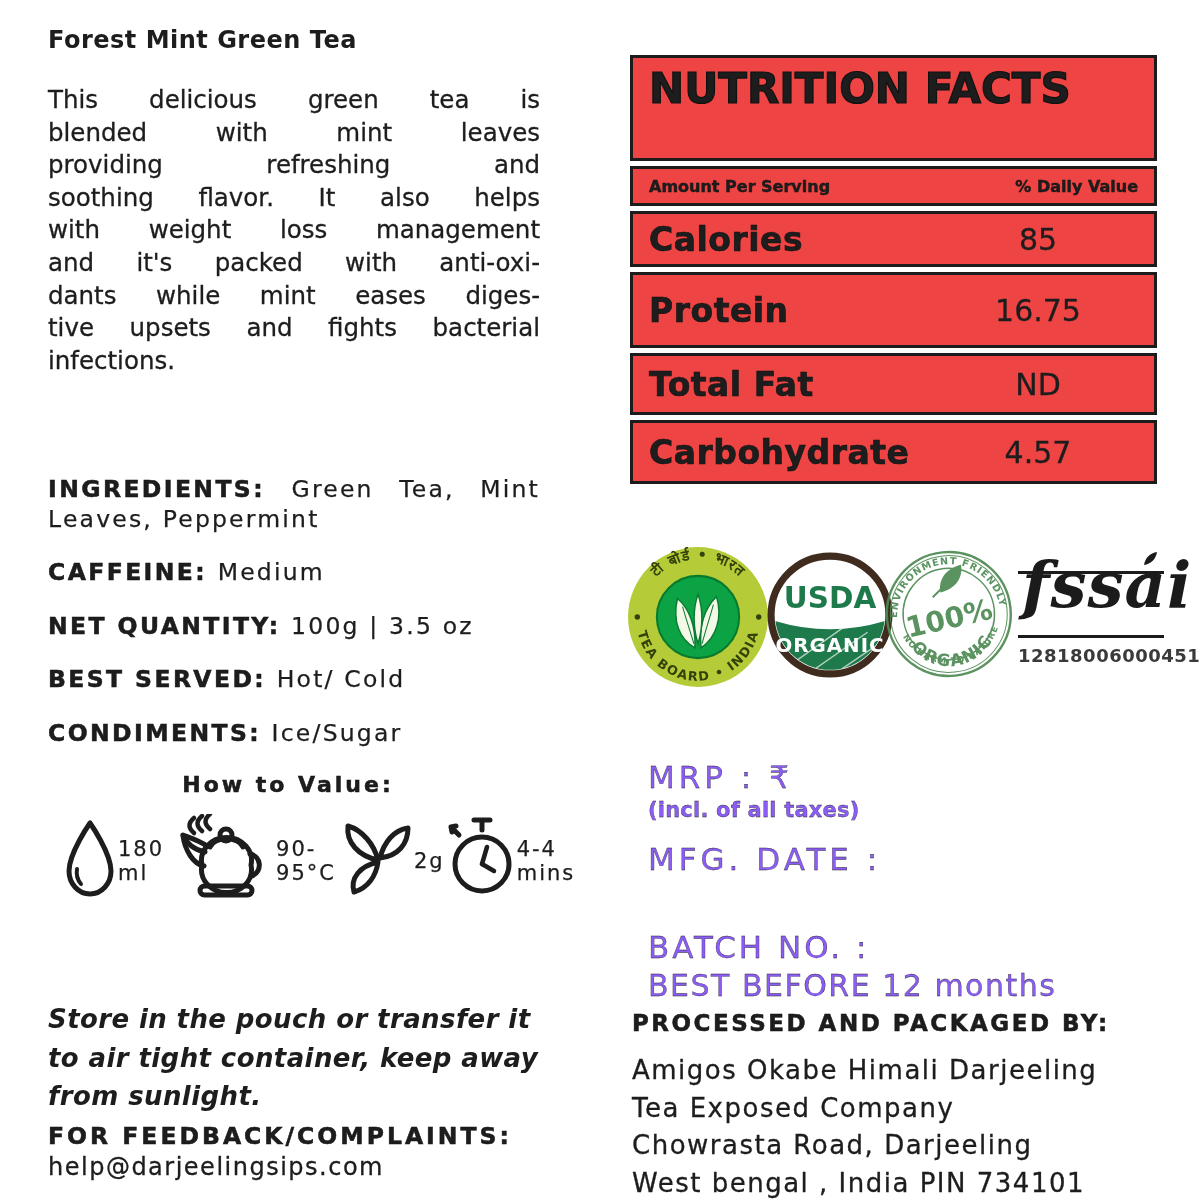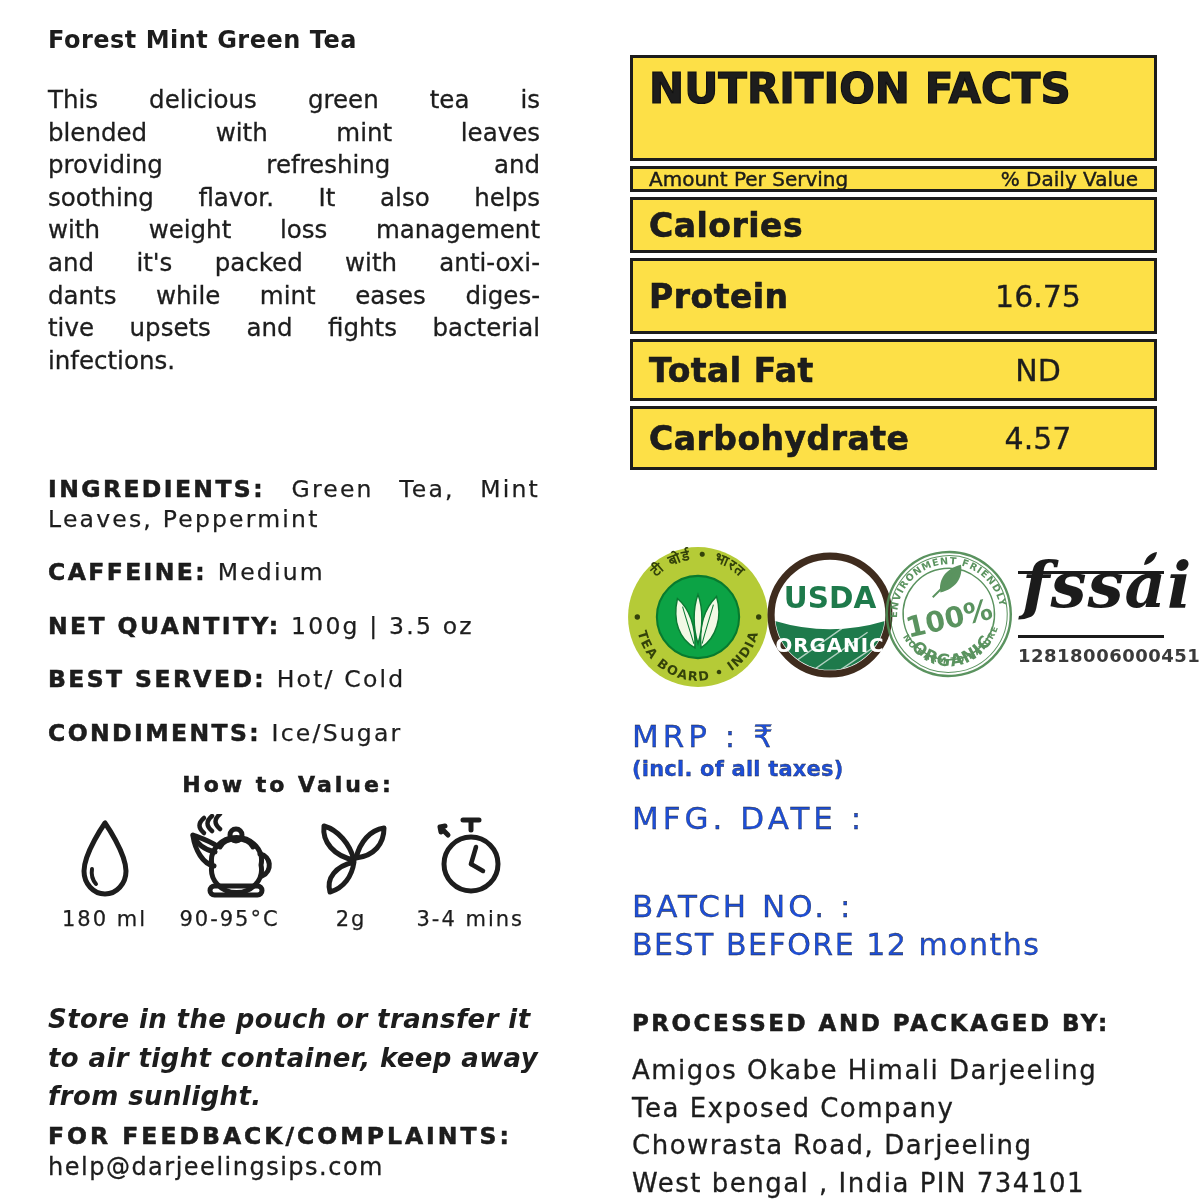--- a/index.html
+++ b/index.html
@@ -17,58 +17,58 @@
 
   .specs{top:450px;left:0;width:492px;}
   .spec{font-size:23.5px;line-height:30px;letter-spacing:2.2px;margin-bottom:23px;text-align:justify;
         -webkit-text-stroke:.25px #1d1d1d;}
   .spec b{font-weight:800;letter-spacing:2.4px;-webkit-text-stroke:.5px #111;}
   .spec b::after{content:" ";}
 
   .brew-title{top:772px;left:0;width:480px;text-align:center;font-size:22px;font-weight:800;
               letter-spacing:3px;-webkit-text-stroke:.5px #111;}
   .brew-row{top:814px;left:14px;width:462px;display:flex;justify-content:space-between;align-items:flex-end;}
-  .step{display:flex;flex-direction:column;align-items:center;}
+  .step{display:flex;flex-direction:row;align-items:center;}
   .icon-box{height:84px;display:flex;align-items:flex-end;}
   .step-label{margin-top:9px;font-size:21px;letter-spacing:2px;font-weight:500;-webkit-text-stroke:.25px #1d1d1d;}
   .lineicon{stroke:#1d1d1d;fill:none;stroke-width:5;stroke-linecap:round;stroke-linejoin:round;}
 
   .storage{top:1000px;left:0;width:492px;font-size:26px;font-weight:700;font-style:italic;
            line-height:38.5px;letter-spacing:.4px;}
   .fb-label{top:1122px;left:0;width:492px;font-size:23.5px;font-weight:800;letter-spacing:3px;
             -webkit-text-stroke:.5px #111;}
   .fb-email{top:1153px;left:0;width:492px;font-size:24px;letter-spacing:1.5px;font-weight:400;
             -webkit-text-stroke:.3px #1d1d1d;}
 
   
   .col-right{position:absolute;left:630px;top:0;width:540px;height:1200px;}
   .nutrition{top:55px;left:0;width:527px;}
-  .nf-box{border:3px solid #1c1c1c;background:#fde047;margin-bottom:5px;box-sizing:border-box;width:527px;}
+  .nf-box{border:3px solid #1c1c1c;background:#ef4444;margin-bottom:5px;box-sizing:border-box;width:527px;}
   .nf-head{height:106px;padding:8px 16px 0 16px;}
   .nf-title{font-size:42px;font-weight:800;line-height:45px;letter-spacing:0;-webkit-text-stroke:1.2px #111;}
   .nf-sub{font-size:30px;font-weight:700;line-height:33px;-webkit-text-stroke:.6px #111;}
-  .nf-cols{height:26px;display:flex;justify-content:space-between;align-items:center;padding:0 16px;
-           font-size:20px;font-weight:400;-webkit-text-stroke:.4px #111;}
+  .nf-cols{height:40px;display:flex;justify-content:space-between;align-items:center;padding:0 16px;
+           font-size:16px;font-weight:700;-webkit-text-stroke:.4px #111;}
   .nf-row{display:flex;align-items:center;padding:0 16px;}
   .nf-name{flex:1;font-size:33px;font-weight:700;letter-spacing:.5px;-webkit-text-stroke:.6px #111;}
   .nf-val{width:200px;text-align:center;font-size:30px;font-weight:500;-webkit-text-stroke:.3px #1d1d1d;}
   .r0{height:56px}.r1{height:76px}.r2{height:62px}.r3{height:64px}
 
   .certs{top:545px;left:0;width:540px;height:150px;}
   .cert{position:absolute;}
   .stamp-rot{transform:rotate(-6deg);}
 
   .fssai{left:388px;top:6px;width:150px;}
   .fssai-wordwrap{position:relative;width:150px;height:92px;}
   .fssai-line{position:absolute;left:0;width:146px;height:3px;background:#1b1b1b;}
   .fssai-name{position:absolute;left:4px;top:-4px;font-family:"DejaVu Serif","Liberation Serif",serif;
               font-style:italic;font-weight:600;font-size:64px;color:#1b1b1b;letter-spacing:1px;}
   .fssai-num{margin-top:2px;font-size:18px;letter-spacing:.5px;font-weight:600;color:#3a3a3a;}
 
-  .pline{left:2px;font-weight:500;color:#1d4ed8;-webkit-text-stroke:.3px #262626;}
+  .pline{left:18px;font-weight:500;color:#8b5cf6;margin-top:41px;-webkit-text-stroke:.3px #262626;}
   .mrp{top:718px;font-size:31px;letter-spacing:4px;}
   .mrp-note{top:757px;font-size:21px;font-weight:700;letter-spacing:.2px;text-align:right;}
   .mfg{top:800px;font-size:31px;letter-spacing:4px;}
   .batch{top:888px;font-size:31px;letter-spacing:3px;}
   .bestb{top:927px;font-size:30px;letter-spacing:1.5px;}
 
   .pack-head{top:1010px;left:2px;font-size:23px;font-weight:800;letter-spacing:2.5px;-webkit-text-stroke:.5px #111;}
   .pack-lines{top:1052px;left:2px;font-size:26px;line-height:37.5px;letter-spacing:1.5px;font-weight:500;
               -webkit-text-stroke:.3px #1d1d1d;}
 </style>
@@ -145,21 +145,21 @@
       <div class="step">
         <div class="icon-box">
           <svg width="72" height="82" viewBox="0 0 72 82" class="lineicon">
             <path d="M29 4 h16 M37 4 v10"></path>
             <path d="M14 19 L7 12 M7 16 l-1 -5 l5 -1"></path>
             <circle cx="37" cy="48" r="27"></circle>
             <path d="M37 48 L42 31" stroke-width="4.5"></path>
             <path d="M37 48 L49 55" stroke-width="4.5"></path>
           </svg>
         </div>
-        <div class="step-label">3-4 mins</div>
+        <div class="step-label">4-4 mins</div>
       </div>
     </div>
 
     <div class="abs storage">
       <div>Store in the pouch or transfer it</div>
       <div>to air tight container, keep away</div>
       <div>from sunlight.</div>
     </div>
 
     <div class="abs fb-label">FOR FEEDBACK/COMPLAINTS:</div>
@@ -171,20 +171,21 @@
     <div class="abs nutrition">
       <div class="nf-box nf-head">
         <div class="nf-title">NUTRITION FACTS</div>
       </div>
       <div class="nf-box nf-cols">
         <span>Amount Per Serving</span>
         <span>% Daily Value</span>
       </div>
       <div class="nf-box nf-row r0">
         <span class="nf-name">Calories</span>
+        <span class="nf-val">85</span>
       </div>
       <div class="nf-box nf-row r1">
         <span class="nf-name">Protein</span>
         <span class="nf-val">16.75</span>
       </div>
       <div class="nf-box nf-row r2">
         <span class="nf-name">Total Fat</span>
         <span class="nf-val">ND</span>
       </div>
       <div class="nf-box nf-row r3">

